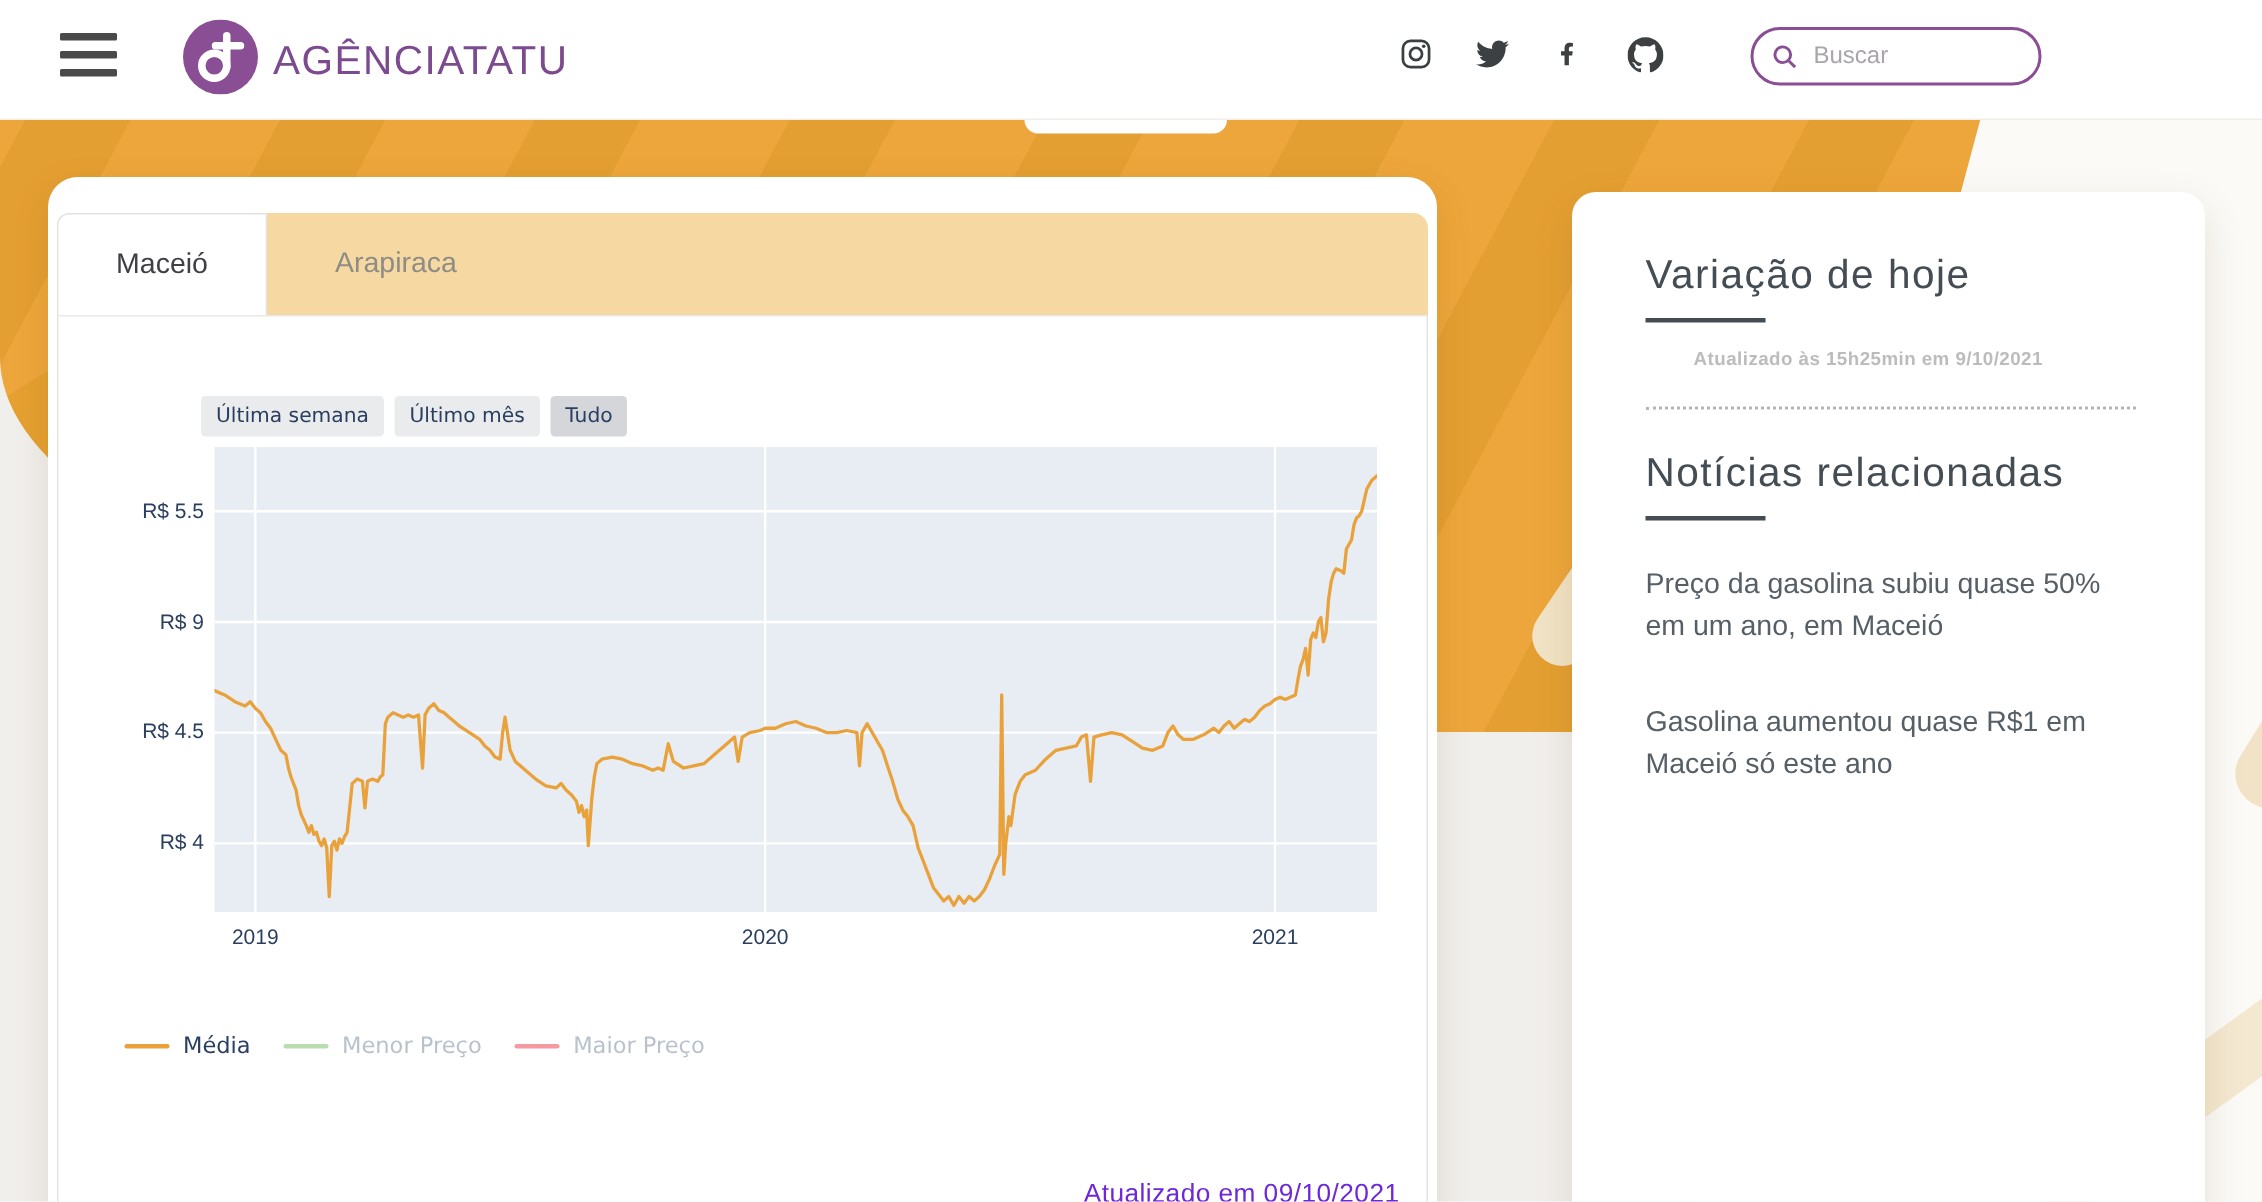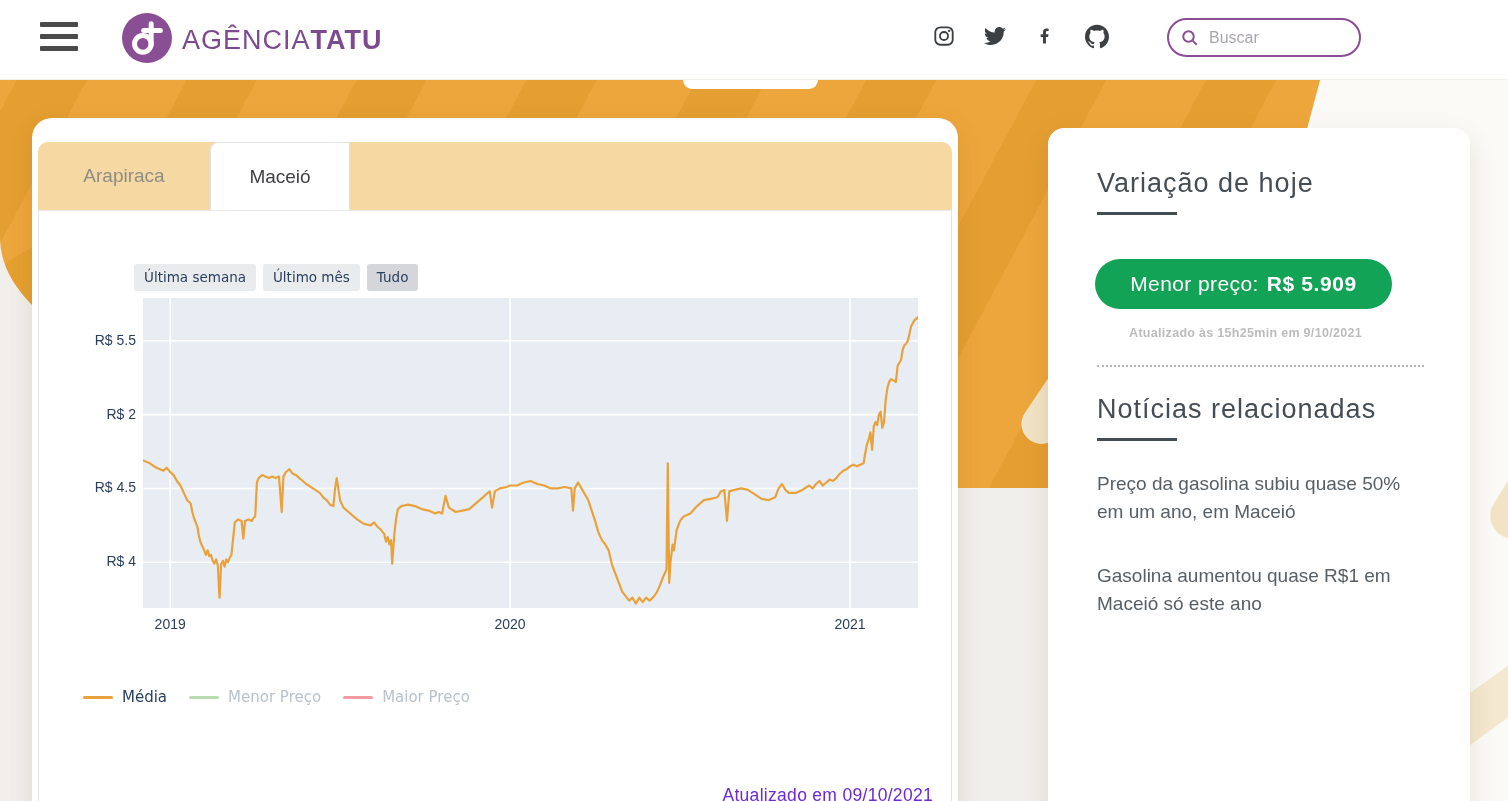--- a/index.html
+++ b/index.html
@@ -39,21 +39,21 @@
   
   .header{
     position:absolute; left:0; top:0; width:1508px; height:80px;
     background:#ffffff; z-index:20; border-bottom:1px solid #f0eee9;
     display:flex; align-items:center;
   }
   .hamburger{ position:absolute; left:40px; top:22px; width:38px; height:36px; cursor:pointer; }
   .hamburger i{ display:block; width:38px; height:5px; background:#4a4a4a; border-radius:1px; margin-bottom:7px; }
   .brand{ position:absolute; left:122px; top:13px; display:flex; align-items:center; cursor:pointer; }
   .brand-text{ margin-left:10px; font-size:27px; letter-spacing:1px; color:#7c4b8f; }
-  .brand-text b{ font-weight:700; }
+  .brand-text b{ font-weight:400; }
   .socials{ position:absolute; left:932px; top:24px; display:flex; align-items:center; gap:27px; }
   .soc{ width:24px; height:24px; color:#3c4043; cursor:pointer; display:flex; align-items:center; justify-content:center; }
   .soc svg{ width:22px; height:22px; fill:#3c4043; }
   .soc.ig svg{ fill:none; stroke:#3c4043; stroke-width:2; }
   .searchbox{
     position:absolute; left:1167px; top:18px; width:194px; height:39px;
     border:2px solid #8a4e95; border-radius:20px; background:#fff;
     display:flex; align-items:center; padding:0 12px;
   }
   .searchbox svg{ width:18px; height:18px; stroke:#8a4e95; stroke-width:2.6; fill:none; }
@@ -189,22 +189,22 @@
         <circle cx="10" cy="10" r="7"></circle>
         <line x1="15.5" y1="15.5" x2="21" y2="21"></line>
       </svg>
     <input type="text" placeholder="Buscar" style="">
   </div>
 </div>
 <div class="header-notch"></div>
 
 <div class="card-main">
   <div class="tabbar">
+    <div class="tab active">Maceió</div>
     <div class="tab inactive">Arapiraca</div>
-    <div class="tab active">Maceió</div>
   </div>
   <div class="panel">
     <div class="range-btns">
       <span class="rbtn">Última semana</span>
       <span class="rbtn">Último mês</span>
       <span class="rbtn active">Tudo</span>
     </div>
     <div class="plot-wrap">
         <svg width="775" height="310">
           <line x1="27.192982456115946" y1="0" x2="27.192982456115946" y2="310" stroke="#ffffff" stroke-width="1.6"></line>
@@ -213,21 +213,21 @@
           <line x1="0" y1="264.23809523809524" x2="775" y2="264.23809523809524" stroke="#ffffff" stroke-width="1.6"></line>
           <line x1="0" y1="190.42857142857144" x2="775" y2="190.42857142857144" stroke="#ffffff" stroke-width="1.6"></line>
           <line x1="0" y1="116.61904761904762" x2="775" y2="116.61904761904762" stroke="#ffffff" stroke-width="1.6"></line>
           <line x1="0" y1="42.80952380952381" x2="775" y2="42.80952380952381" stroke="#ffffff" stroke-width="1.6"></line>
           <path d="M0.0 162.4L6.8 165.3L13.6 169.8L20.4 172.7L23.8 169.8L27.2 174.2L30.6 177.1L34.0 183.0L37.4 187.5L40.8 194.9L44.2 202.2L47.6 205.2L49.3 214.0L51.0 220.0L54.4 228.8L56.1 239.1L57.8 245.0L61.2 252.4L62.9 256.9L64.6 252.4L66.3 258.3L68.0 256.9L69.7 262.8L71.4 265.7L73.1 261.3L74.8 267.2L76.5 299.7L78.2 265.7L79.9 262.8L81.6 268.7L83.3 261.3L85.0 264.2L86.7 259.8L88.4 256.9L91.8 224.4L95.2 221.4L98.6 222.9L100.3 240.6L102.0 222.9L105.4 221.4L108.8 222.9L110.5 220.0L112.2 218.5L113.9 184.5L115.6 180.1L119.0 177.1L122.4 178.6L125.8 180.1L129.2 178.6L132.6 180.1L136.0 178.6L138.7 214.0L140.4 178.6L142.8 174.2L146.2 171.2L149.6 175.7L153.0 177.1L156.4 180.1L159.8 183.0L163.2 186.0L170.0 190.4L176.8 194.9L180.2 199.3L183.6 202.2L187.0 206.7L190.4 208.1L192.1 190.4L193.7 180.1L197.1 202.2L200.5 209.6L207.3 215.5L214.1 221.4L220.9 225.9L227.7 227.3L231.1 224.4L234.5 228.8L237.9 231.8L241.3 236.2L243.0 243.6L244.7 239.1L246.4 246.5L248.1 242.1L249.2 265.7L251.5 234.7L253.2 220.0L254.9 211.1L258.3 208.1L265.1 206.7L271.9 208.1L278.7 211.1L285.5 212.6L292.3 215.5L295.7 214.0L299.1 215.5L302.5 197.8L305.9 209.6L312.7 214.0L319.5 212.6L326.3 211.1L333.1 205.2L339.9 199.3L343.3 196.3L346.7 193.4L349.1 209.6L351.8 193.4L356.9 190.4L363.7 189.0L367.1 187.5L373.9 187.5L380.7 184.5L387.5 183.0L394.3 186.0L401.1 187.5L407.9 190.4L414.7 190.4L421.5 189.0L428.3 190.4L430.0 212.6L431.7 190.4L435.1 184.5L438.5 190.4L441.9 196.3L445.3 202.2L448.7 212.6L452.1 222.9L455.5 234.7L458.9 242.1L462.3 246.5L465.7 252.4L469.1 267.2L472.5 276.0L475.9 284.9L479.3 293.8L482.7 298.2L486.1 302.6L489.5 299.7L492.9 305.6L496.3 299.7L499.7 304.1L503.1 299.7L506.5 302.6L509.9 299.7L513.3 295.2L516.7 287.9L520.1 279.0L523.5 271.6L524.8 165.3L526.2 284.9L527.5 264.2L529.6 246.5L530.9 252.4L533.7 231.8L537.1 222.9L540.5 218.5L547.3 215.5L554.1 208.1L560.9 202.2L567.7 200.8L574.5 199.3L577.9 193.4L581.3 191.9L584.0 222.9L586.3 193.4L591.4 191.9L598.2 190.4L605.0 191.9L611.8 196.3L618.6 200.8L625.4 202.2L632.2 199.3L635.6 190.4L639.0 186.0L642.4 191.9L645.8 194.9L652.6 194.9L659.4 191.9L666.2 187.5L669.6 190.4L673.0 186.0L676.4 183.0L679.8 187.5L683.2 184.5L686.6 181.6L690.0 183.0L693.4 180.1L696.8 175.7L700.2 172.7L703.6 171.2L707.0 168.3L710.4 166.8L713.8 168.3L717.2 166.8L720.6 165.3L722.3 155.0L724.0 146.1L725.7 141.7L727.4 134.3L729.1 152.0L730.8 128.4L732.5 124.0L734.2 127.0L735.9 116.6L737.6 113.7L739.3 129.9L741.0 124.0L742.7 101.9L744.4 90.0L746.1 84.1L747.8 81.2L751.2 82.7L752.9 84.1L754.6 67.9L758.0 62.0L759.7 51.7L761.4 47.2L763.1 45.8L764.8 42.8L766.5 35.4L768.2 28.0L771.6 22.1L775.0 19.2" fill="none" stroke="#e9a23b" stroke-width="2.2" stroke-linejoin="round" stroke-linecap="round"></path>
         </svg>
       </div>
     <div id="yticks">
         <div class="tick ytick" style="top: 342.238px;">R$ 4</div>
         <div class="tick ytick" style="top: 268.429px;">R$ 4.5</div>
-        <div class="tick ytick" style="top: 194.619px;">R$ 2</div>
+        <div class="tick ytick" style="top: 194.619px;">R$ 9</div>
         <div class="tick ytick" style="top: 120.81px;">R$ 5.5</div>
       </div>
     <div id="xticks">
         <div class="tick xtick" style="left: 101.193px;">2019</div>
         <div class="tick xtick" style="left: 441.105px;">2020</div>
         <div class="tick xtick" style="left: 781.018px;">2021</div>
       </div>
     <div class="legend" id="legend">
         <span class="lg-item">
           <span class="lg-line" style="background: rgb(233, 162, 59);"></span>
@@ -243,24 +243,20 @@
         </span>
       </div>
     <div class="chart-updated">Atualizado em 09/10/2021</div>
   </div>
 </div>
 
 <div class="card-side">
   <div class="side-h">Variação de hoje</div>
   <div class="side-h-rule"></div>
 
-  <div class="pill pill-min">
-    <span>Menor preço:</span>
-      <b>R$ 5.909</b>
-  </div>
   <div class="side-updated">Atualizado às 15h25min em 9/10/2021</div>
 
   <div class="dotted"></div>
 
   <div class="news-title-block">
     <div class="side-h">Notícias relacionadas</div>
     <div class="side-h-rule"></div>
   </div>
   <div class="news-item">Preço da gasolina subiu quase 50% em um ano, em Maceió</div>
   <div class="news-item">Gasolina aumentou quase R$1 em Maceió só este ano</div>

